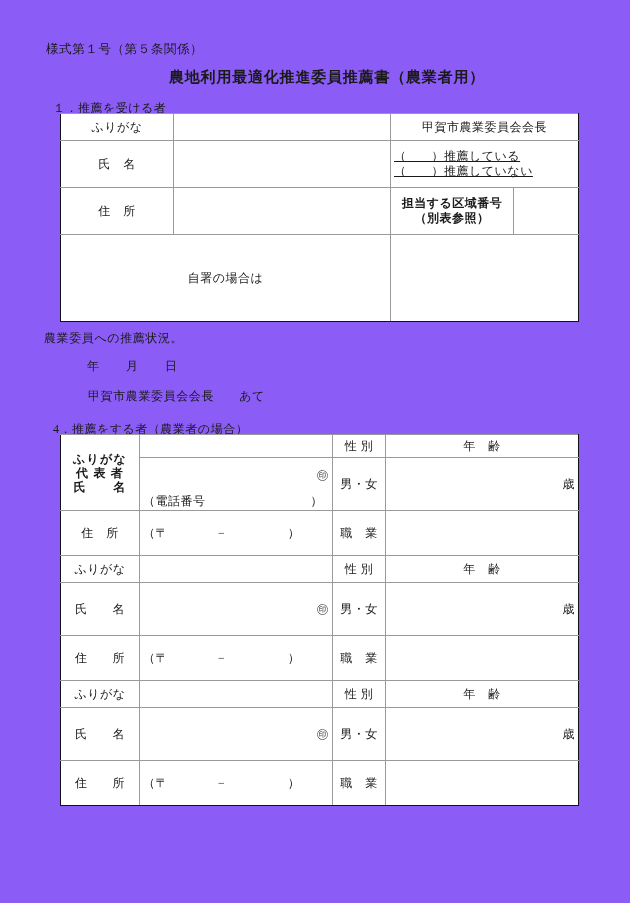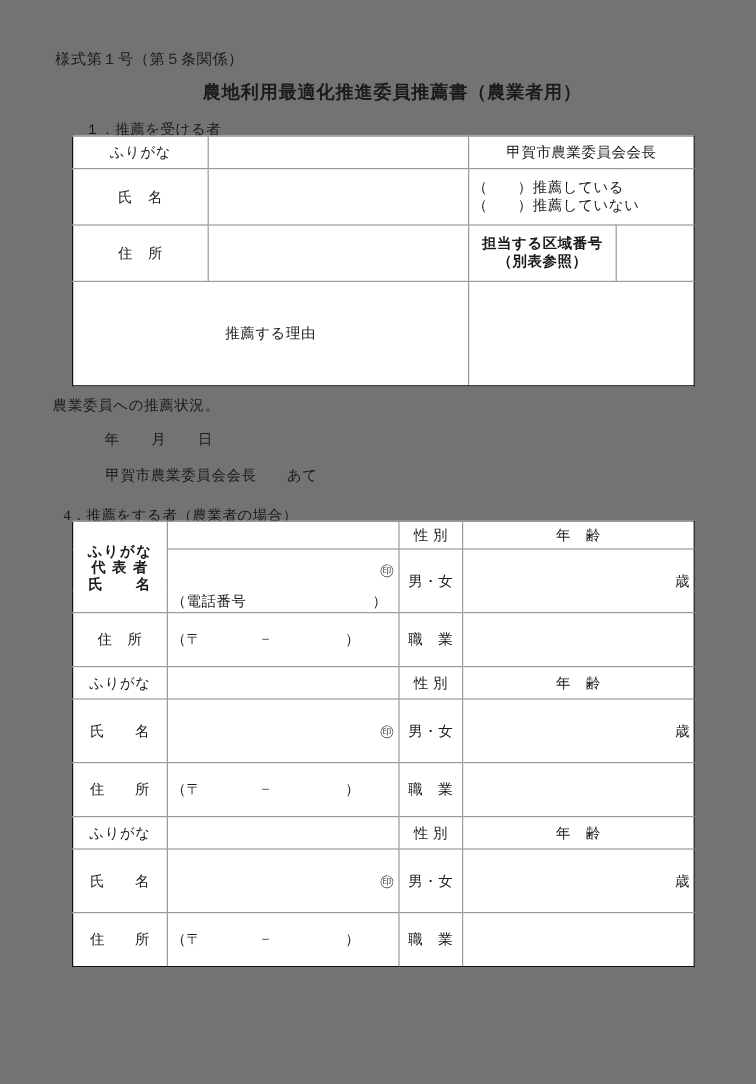--- a/index.html
+++ b/index.html
@@ -9,21 +9,21 @@
     background: #ffffff;
   }
   body {
     font-family: "Liberation Serif", "DejaVu Serif", serif;
     color: #1a1a1a;
   }
   .page {
     position: relative;
     width: 630px;
     height: 903px;
-    background: #737373;
+    background: #8b5cf6;
     overflow: hidden;
     box-sizing: border-box;
   }
 
   
   .form-no {
     position: absolute;
     left: 46px;
     top: 41px;
     font-size: 12.5px;
@@ -40,21 +40,21 @@
     font-weight: bold;
     letter-spacing: 0.8px;
     padding-left: 24px;
   }
   .section-label {
     position: absolute;
     font-size: 12px;
     letter-spacing: 0.5px;
     white-space: nowrap;
   }
-  .section-1 { left: 53px; top: 100px; margin-left: 18px; }
+  .section-1 { left: 53px; top: 100px; }
   .section-2 { left: 53px; top: 421px; }
 
   .stmt {
     position: absolute;
     font-size: 12px;
     letter-spacing: 0.6px;
     white-space: nowrap;
   }
   .stmt-above   { left: 44px;  top: 330px; }
   .stmt-date    { left: 87px; top: 358px; letter-spacing: 1px;}
@@ -109,20 +109,21 @@
     line-height: 14px;
     letter-spacing: 1.2px;
   }
   .multi span { display: block; white-space: nowrap; font-weight: bold; }
 
   .opts {
     text-align: left;
     line-height: 17px;
     letter-spacing: 1px;
     padding-left: 12px;
+    text-decoration: underline;
   }
   .opts span { display: block; white-space: nowrap; }
 
   .seal {
     text-align: right;
     padding-right: 10px;
   }
 
   
   #tbl-recommended { left: 60px; top: 113px; width: 518px; }
@@ -178,21 +179,21 @@
       <tr>
         <td class="lbl hv-left" colspan="2" style="height:46px">住　所</td>
         <td class="l"></td>
         <td class="multi">
           <span>担当する区域番号</span>
           <span>（別表参照）</span>
         </td>
         <td class="c hv-right"></td>
       </tr>
       <tr>
-        <td class="lbl-narrow c hv-left hv-bottom" colspan="3" style="width:113px;height:86px">推薦する理由</td>
+        <td class="lbl-narrow c hv-left hv-bottom" colspan="3" style="width:113px;height:86px">自署の場合は</td>
         <td class="l hv-right hv-bottom" colspan="2"></td>
       </tr>
     </tbody>
   </table>
 
   <div class="stmt stmt-above">農業委員への推薦状況。</div>
   <div class="stmt stmt-date">年　　月　　日</div>
   <div class="stmt stmt-address">甲賀市農業委員会会長　　あて</div>
 
   <div class="section-label section-2">4．推薦をする者（農業者の場合）</div>

